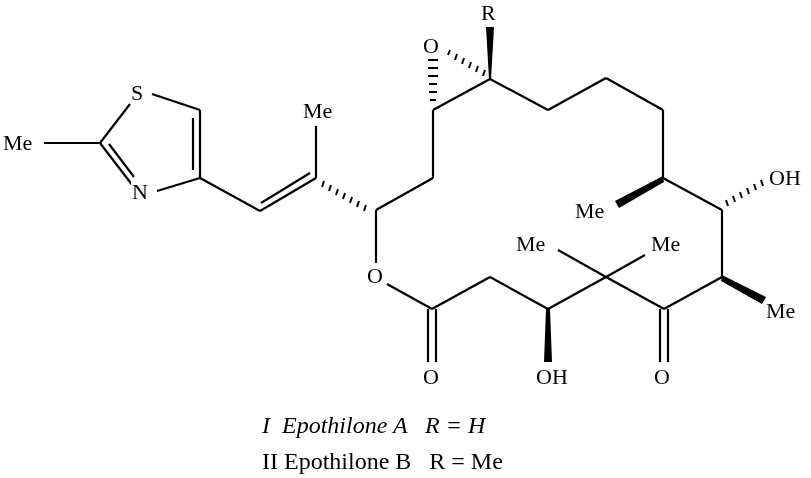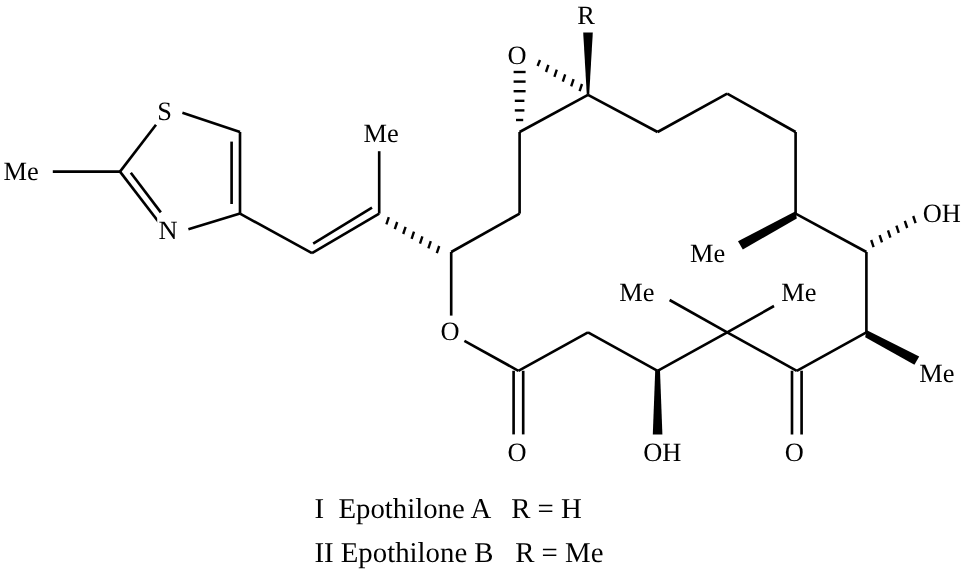--- a/index.html
+++ b/index.html
@@ -99,14 +99,14 @@
 <span class="lbl" style="left:366px;top:265px;">O</span>
 <span class="lbl" style="left:422px;top:366px;">O</span>
 <span class="lbl" style="left:535px;top:366px;">OH</span>
 <span class="lbl" style="left:515px;top:233px;">Me</span>
 <span class="lbl" style="left:650px;top:233px;">Me</span>
 <span class="lbl" style="left:653px;top:366px;">O</span>
 <span class="lbl" style="left:765px;top:300px;">Me</span>
 <span class="lbl" style="left:768px;top:167px;">OH</span>
 <span class="lbl" style="left:574px;top:200px;">Me</span>
 
-<div class="cap" style="left:262px;top:413px;">I  Epothilone A   R = H</div>
+<div class="cap" style="left:262px;top:413px;font-style:italic;">I  Epothilone A   R = H</div>
 <div class="cap" style="left:262px;top:449px;">II Epothilone B   R = Me</div>
 
 </body></html>

